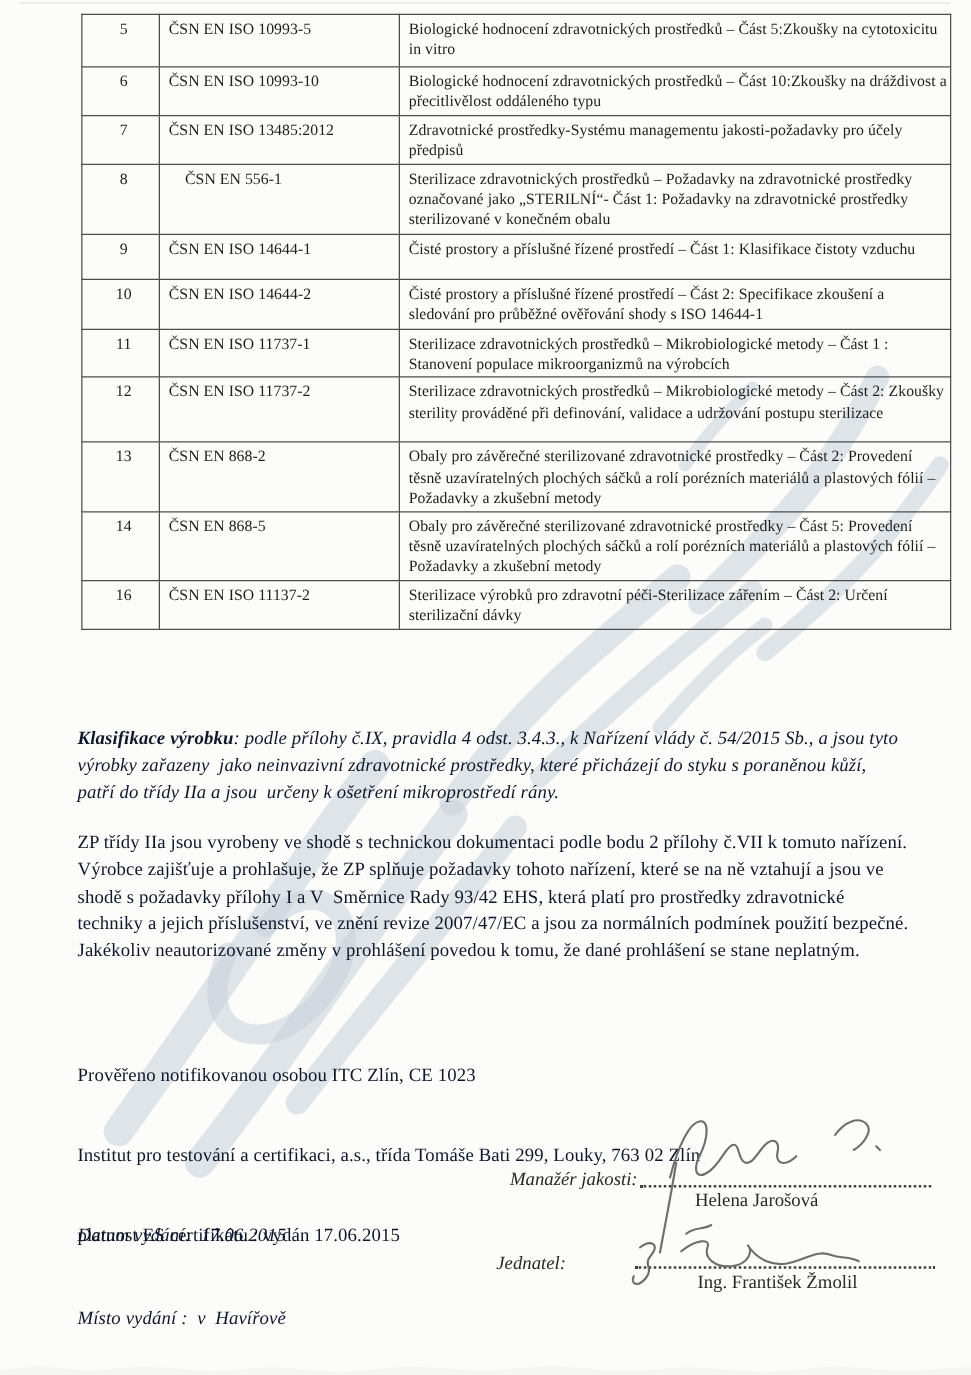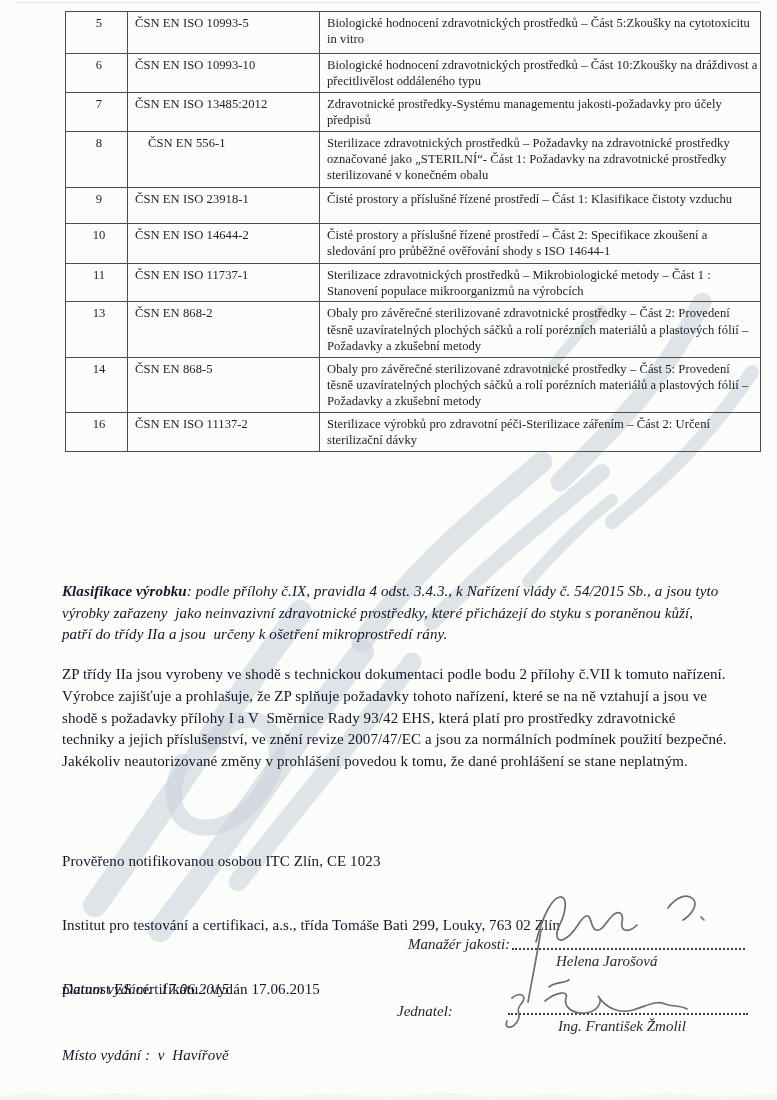--- a/index.html
+++ b/index.html
@@ -32,21 +32,21 @@
   td.code.ind{padding-left:20px;}
   td.desc{width:431px;}
 
   .para{position:absolute;font-size:15px;line-height:21.6px;color:#0f172a;
         white-space:pre-wrap;letter-spacing:.1px;}
   .ital{font-style:italic;}
   .bold{font-weight:bold;}
   .nline{display:block;}
 
   .dotline{position:absolute;border-bottom:2px dotted #3f3f3f;height:12px;}
-  .sig-name{position:absolute;font-style:italic;font-size:15px;color:#2a2a2a;white-space:pre;}
+  .sig-name{position:absolute;font-size:15px;color:#2a2a2a;white-space:pre;}
   .role{position:absolute;font-style:italic;font-size:15px;color:#262626;white-space:pre;}
 </style>
 </head>
 <body>
 
 <div class="abs scan-top"></div>
 <div class="abs scan-bottom"></div>
 
 <svg id="wm" class="overlay" viewBox="0 0 777 1100">
   <g fill="none" stroke="#c6cfd9" stroke-opacity="0.55" stroke-linecap="round">
@@ -80,32 +80,37 @@
       <td class="code">ČSN EN ISO 13485:2012</td>
       <td class="desc">Zdravotnické prostředky-Systému managementu jakosti-požadavky pro účely předpisů</td>
     </tr>
     <tr style="height:56px">
       <td class="num">8</td>
       <td class="code ind">ČSN EN 556-1</td>
       <td class="desc">Sterilizace zdravotnických prostředků – Požadavky na zdravotnické prostředky označované jako „STERILNÍ“- Část 1: Požadavky na zdravotnické prostředky sterilizované v konečném obalu</td>
     </tr>
     <tr style="height:36px">
       <td class="num">9</td>
-      <td class="code">ČSN EN ISO 23918-1</td>
+      <td class="code">ČSN EN ISO 14644-1</td>
       <td class="desc">Čisté prostory a příslušné řízené prostředí – Část 1: Klasifikace čistoty vzduchu</td>
     </tr>
     <tr style="height:40px">
       <td class="num">10</td>
       <td class="code">ČSN EN ISO 14644-2</td>
       <td class="desc">Čisté prostory a příslušné řízené prostředí – Část 2: Specifikace zkoušení a sledování pro průběžné ověřování shody s ISO 14644-1</td>
     </tr>
     <tr style="height:38px">
       <td class="num">11</td>
       <td class="code">ČSN EN ISO 11737-1</td>
       <td class="desc">Sterilizace zdravotnických prostředků – Mikrobiologické metody – Část 1 : Stanovení populace mikroorganizmů na výrobcích</td>
+    </tr>
+    <tr style="height:52px">
+      <td class="num">12</td>
+      <td class="code">ČSN EN ISO 11737-2</td>
+      <td class="desc">Sterilizace zdravotnických prostředků – Mikrobiologické metody – Část 2: Zkoušky sterility prováděné při definování, validace a udržování postupu sterilizace</td>
     </tr>
     <tr style="height:55px">
       <td class="num">13</td>
       <td class="code">ČSN EN 868-2</td>
       <td class="desc">Obaly pro závěrečné sterilizované zdravotnické prostředky – Část 2: Provedení těsně uzavíratelných plochých sáčků a rolí porézních materiálů a plastových fólií – Požadavky a zkušební metody</td>
     </tr>
     <tr style="height:53px">
       <td class="num">14</td>
       <td class="code">ČSN EN 868-5</td>
       <td class="desc">Obaly pro závěrečné sterilizované zdravotnické prostředky – Část 5: Provedení těsně uzavíratelných plochých sáčků a rolí porézních materiálů a plastových fólií – Požadavky a zkušební metody</td>

